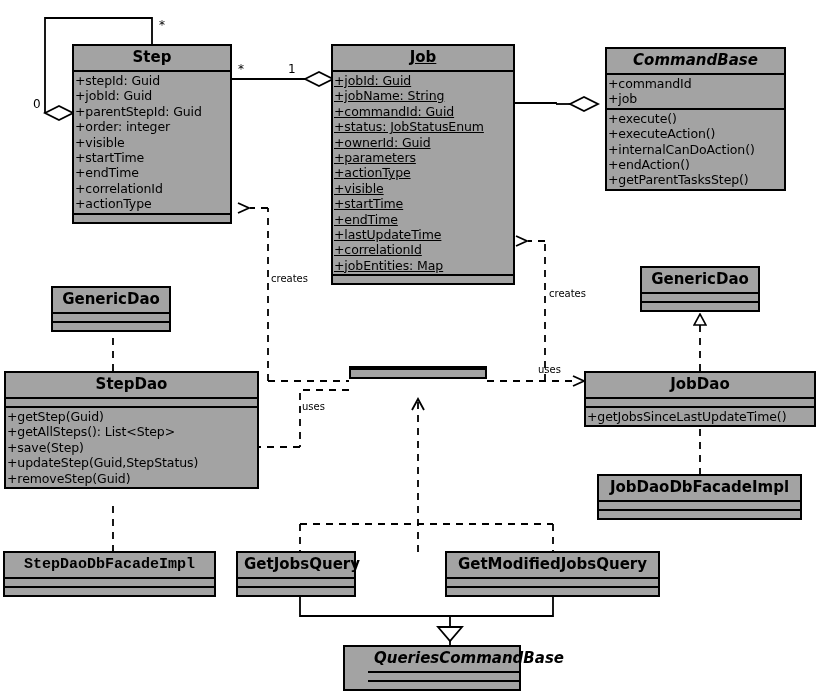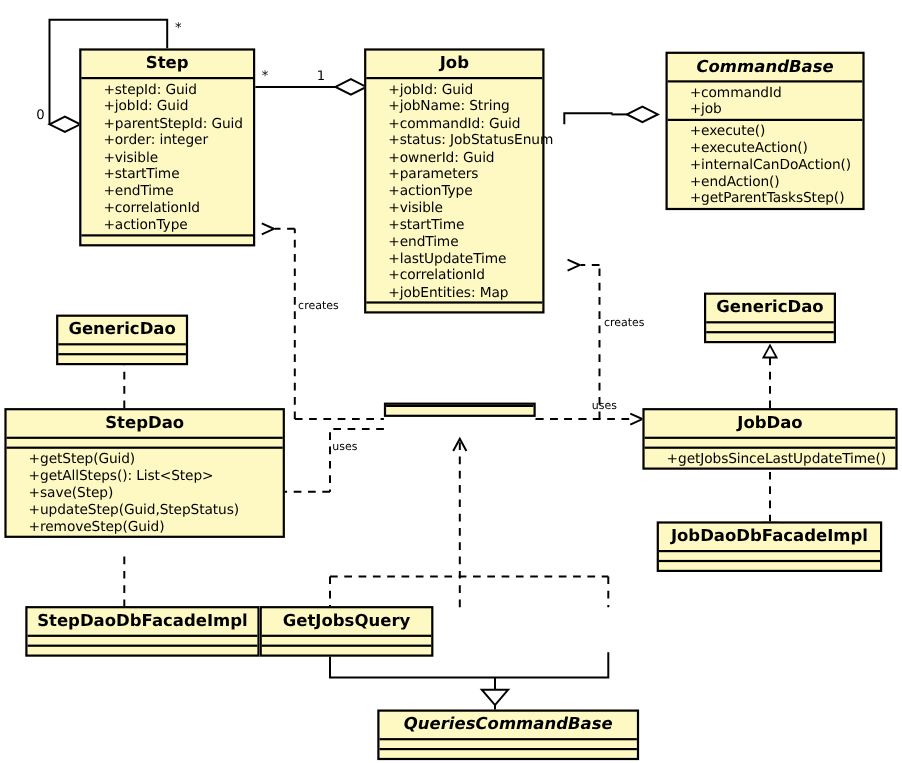--- a/index.html
+++ b/index.html
@@ -20,38 +20,38 @@
     left: 0;
     top: 0;
     width: 820px;
     height: 694px;
     pointer-events: none;
   }
   .uml-class {
     position: absolute;
     box-sizing: border-box;
     border: 2px solid #000;
-    background: #fef9c3;
+    background: #a3a3a3;
     z-index: 5;
   }
   .uml-name {
     text-align: center;
     font-size: 15px;
     font-weight: bold;
     padding: 3px 6px 4px 6px;
     line-height: 17px;
     white-space: nowrap;
     color: #000;
   }
   .uml-name.abstract {
     font-style: italic;
   }
   .uml-compartment {
     border-top: 2px solid #000;
-    padding: 1px 2px 1px 20px;
+    padding: 1px 2px 1px 1px;
     min-height: 5px;
   }
   .uml-compartment.empty {
     min-height: 7px;
     padding: 0;
   }
   .uml-item {
     font-size: 12.5px;
     line-height: 15.4px;
     white-space: nowrap;
@@ -192,21 +192,21 @@
       <div class="uml-item">+order: integer</div>
       <div class="uml-item">+visible</div>
       <div class="uml-item">+startTime</div>
       <div class="uml-item">+endTime</div>
       <div class="uml-item">+correlationId</div>
       <div class="uml-item">+actionType</div>
     </div>
     <div class="uml-compartment empty"></div>
   </div>
 
-  <div class="uml-class" style="left:331px; top:44px; width:164px;">
+  <div class="uml-class" style="left:331px; top:44px; width:184px;text-decoration:underline;">
     <div class="uml-name">Job</div>
     <div class="uml-compartment">
       <div class="uml-item">+jobId: Guid</div>
       <div class="uml-item">+jobName: String</div>
       <div class="uml-item">+commandId: Guid</div>
       <div class="uml-item">+status: JobStatusEnum</div>
       <div class="uml-item">+ownerId: Guid</div>
       <div class="uml-item">+parameters</div>
       <div class="uml-item">+actionType</div>
       <div class="uml-item">+visible</div>
@@ -263,40 +263,45 @@
     <div class="uml-compartment empty"></div>
     <div class="uml-compartment">
       <div class="uml-item">+getJobsSinceLastUpdateTime()</div>
     </div>
   </div>
 
   <div class="uml-class" style="left:349px; top:366px; width:138px;">
     <div class="uml-compartment empty"></div>
   </div>
 
-  <div class="uml-class" style="left:23px; top:551px; width:213px;">
+  <div class="uml-class" style="left:3px; top:551px; width:213px;font-family:Liberation Mono, monospace;">
     <div class="uml-name">StepDaoDbFacadeImpl</div>
     <div class="uml-compartment empty"></div>
     <div class="uml-compartment empty"></div>
   </div>
 
   <div class="uml-class" style="left:597px; top:474px; width:205px;">
     <div class="uml-name">JobDaoDbFacadeImpl</div>
     <div class="uml-compartment empty"></div>
     <div class="uml-compartment empty"></div>
   </div>
 
-  <div class="uml-class" style="left:236px; top:551px; width:158px;">
+  <div class="uml-class" style="left:236px; top:551px; width:120px;">
     <div class="uml-name">GetJobsQuery</div>
     <div class="uml-compartment empty"></div>
     <div class="uml-compartment empty"></div>
   </div>
 
-
-  <div class="uml-class" style="left:343px; top:645px; width:238px;">
+  <div class="uml-class" style="left:445px; top:551px; width:215px;">
+    <div class="uml-name">GetModifiedJobsQuery</div>
+    <div class="uml-compartment empty"></div>
+    <div class="uml-compartment empty"></div>
+  </div>
+
+  <div class="uml-class" style="left:343px; top:645px; width:178px;padding-left:23px;">
     <div class="uml-name abstract">QueriesCommandBase</div>
     <div class="uml-compartment empty"></div>
     <div class="uml-compartment empty"></div>
   </div>
 
   <div class="mult-label" style="left:159px; top:18px;">*</div>
 
   <div class="mult-label" style="left:33px; top:97px;">0</div>
 
   <div class="mult-label" style="left:238px; top:62px;">*</div>

